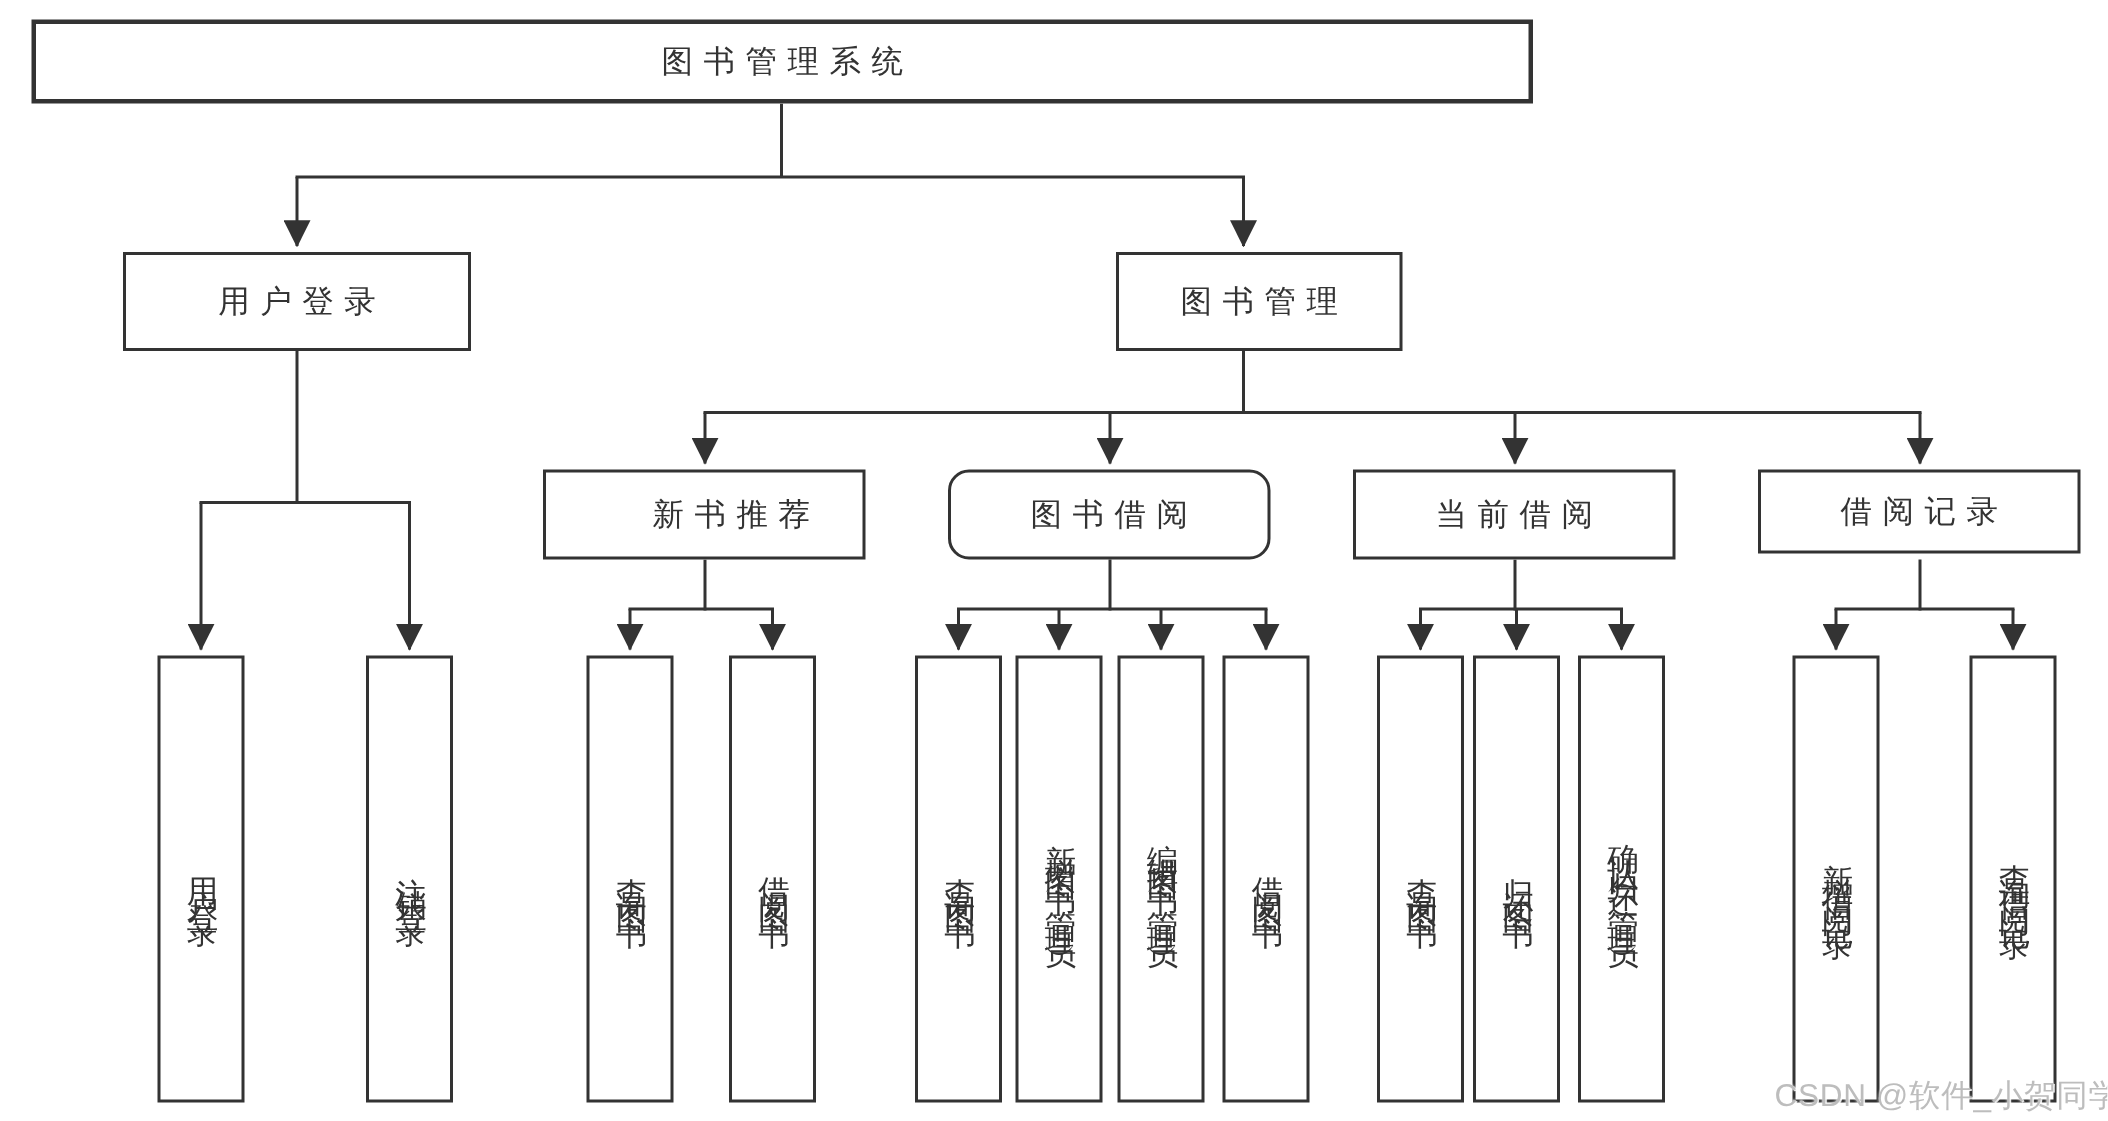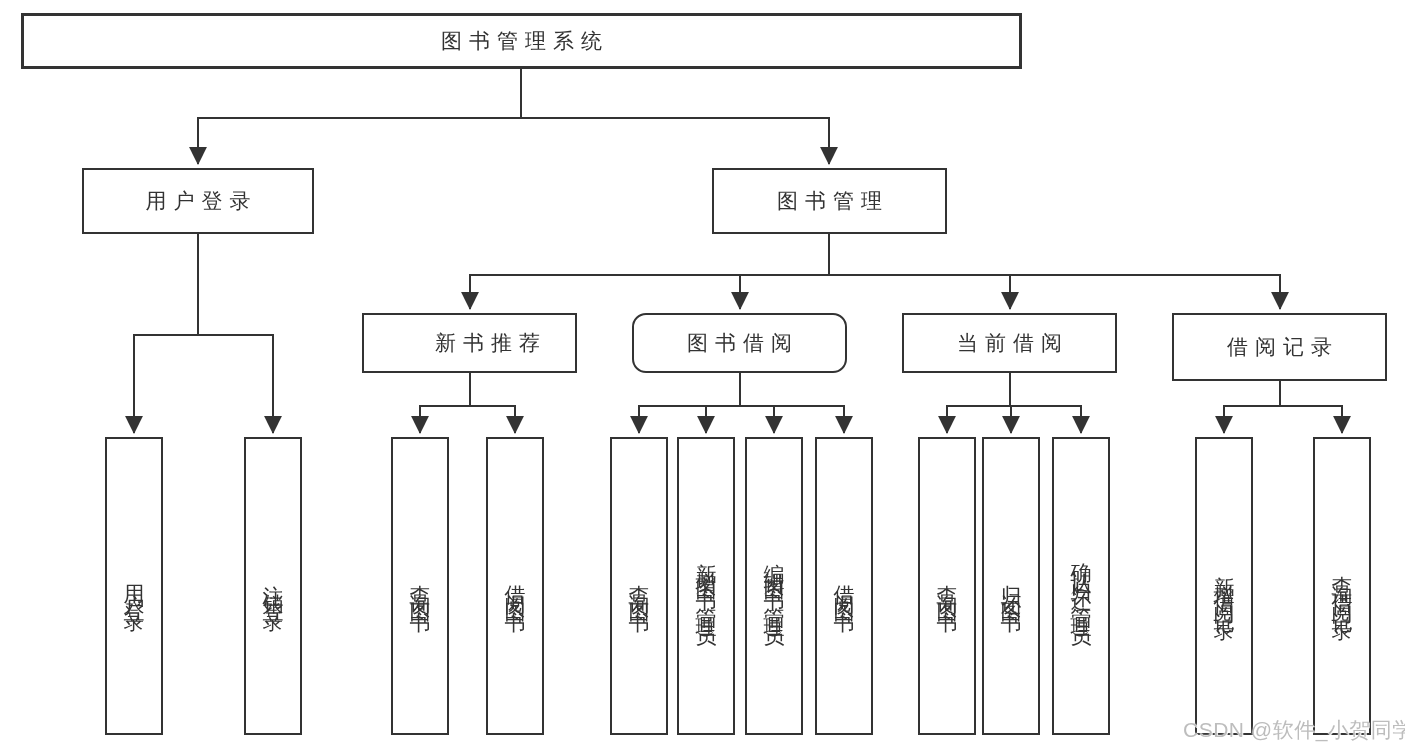--- a/index.html
+++ b/index.html
@@ -123,26 +123,26 @@
       <line x1="1280" y1="373" x2="1280" y2="407"></line>
       <line x1="1223" y1="406" x2="1343" y2="406"></line>
       <line x1="1224" y1="406" x2="1224" y2="433" marker-end="url(#arrow)"></line>
       <line x1="1342" y1="406" x2="1342" y2="433" marker-end="url(#arrow)"></line>
     </g>
   </svg>
 
   <div class="node root" style="left:21px; top:13px; width:1001px; height:56px;">图书管理系统</div>
 
   <div class="node" style="left:82px; top:168px; width:232px; height:66px;">用户登录</div>
-  <div class="node" style="left:712px; top:168px; width:235px; height:66px;">图书管理</div>
+  <div class="node" style="left:744px; top:168px; width:191px; height:66px;">图书管理</div>
 
   <div class="node" style="left:362px; top:313px; width:215px; height:60px;padding-left:36px;">新书推荐</div>
   <div class="node" style="left:632px; top:313px; width:215px; height:60px;border-radius:14px;">图书借阅</div>
   <div class="node" style="left:902px; top:313px; width:215px; height:60px;font-family:Liberation Serif, serif;">当前借阅</div>
-  <div class="node" style="left:1172px; top:313px; width:215px; height:68px;">借阅记录</div>
+  <div class="node" style="left:1172px; top:313px; width:215px; height:56px;">借阅记录</div>
 
   <div class="leaf" style="left:105px;">用户登录</div>
   <div class="leaf" style="left:244px;">注销登录</div>
 
   <div class="leaf" style="left:391px;">查询图书</div>
   <div class="leaf" style="left:486px;">借阅图书</div>
 
   <div class="leaf" style="left:610px;">查询图书</div>
   <div class="leaf" style="left:677px;">新增图书（管理员）</div>
   <div class="leaf" style="left:745px;">编辑图书（管理员）</div>

